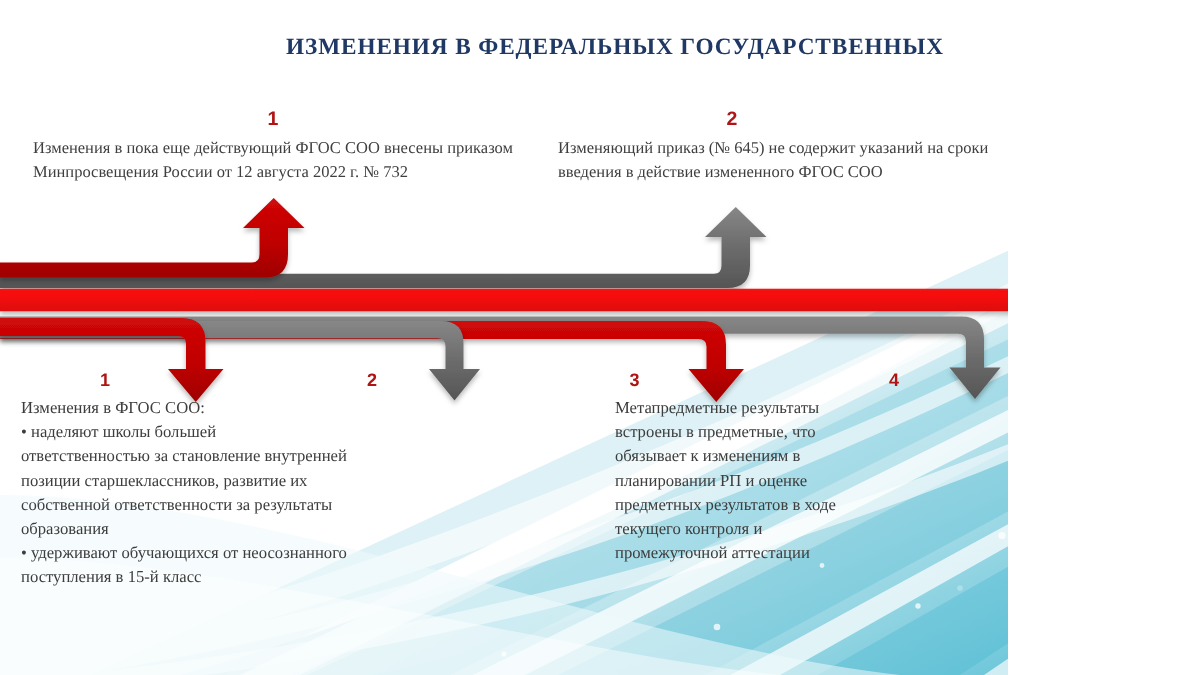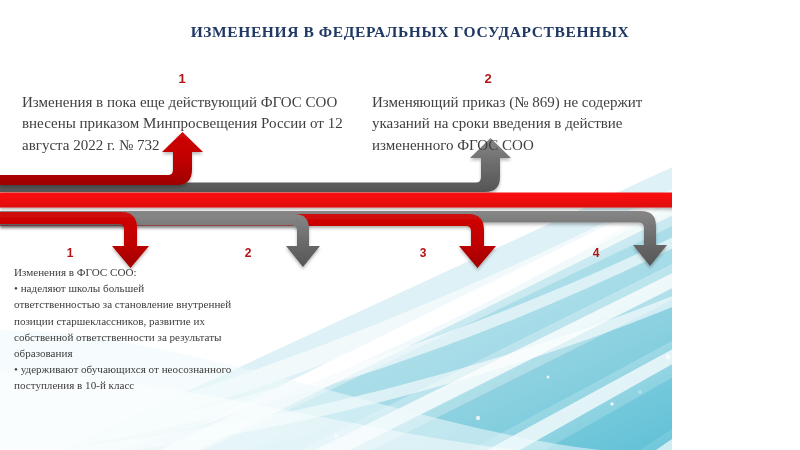--- a/index.html
+++ b/index.html
@@ -33,21 +33,21 @@
   
   .top-num{
     position:absolute;z-index:6;
     font-family:"Liberation Sans", sans-serif;
     font-weight:bold;font-size:13px;color:#b01414;
     text-align:center;width:24px;
   }
   .top-txt{
     position:absolute;z-index:6;
     font-family:"Liberation Serif", serif;
-    font-size:15px;line-height:1.42;color:#3f3f3f;
+    font-size:11px;line-height:1.42;color:#3f3f3f;
   }
 
   
   #arrows{position:absolute;left:0;top:0;width:800px;height:450px;z-index:4;}
 
   
   .fgos-label{
     position:absolute;left:712px;top:193px;z-index:6;
     font-family:"Liberation Sans", sans-serif;
     font-weight:bold;font-size:12.5px;color:#ec4899;
@@ -202,26 +202,27 @@
                Q 124,224 118.5,224 L 0,224 Z" fill="url(#darkRedShine)"></path>
     </g>
   </svg>
 
   <div class="fgos-label">ФГОС СОО</div>
 
   <div class="top-num" style="left:170px;top:71px;">1</div>
   <div class="top-txt" style="left:22px;top:92px;width:330px;">Изменения в пока еще действующий ФГОС СОО внесены приказом Минпросвещения России от 12 августа 2022 г. № 732</div>
 
   <div class="top-num" style="left:476px;top:71px;">2</div>
-  <div class="top-txt" style="left:372px;top:92px;width:300px;">Изменяющий приказ (№ 869) не содержит указаний на сроки введения в действие измененного ФГОС СОО</div>
+  <div class="top-txt" style="left:372px;top:92px;width:300px;">Изменяющий приказ (№ 645) не содержит указаний на сроки введения в действие измененного ФГОС СОО</div>
 
   <div class="col-num" style="left:60px;top:246px;">1</div>
   <div class="col-txt" style="left:14px;top:264px;width:218px;">Изменения в ФГОС СОО:
 • наделяют школы большей ответственностью за становление внутренней позиции старшеклассников, развитие их собственной ответственности за результаты образования
-• удерживают обучающихся от неосознанного поступления в 10-й класс</div>
+• удерживают обучающихся от неосознанного поступления в 15-й класс</div>
 
   <div class="col-num" style="left:238px;top:246px;">2</div>
 
   <div class="col-num" style="left:413px;top:246px;">3</div>
+  <div class="col-txt" style="left:410px;top:264px;width:155px;">Метапредметные результаты встроены в предметные, что обязывает к изменениям в планировании РП и оценке предметных результатов в ходе текущего контроля и промежуточной аттестации</div>
 
   <div class="col-num" style="left:586px;top:246px;">4</div>
 
 </div>
 
 </body></html>

